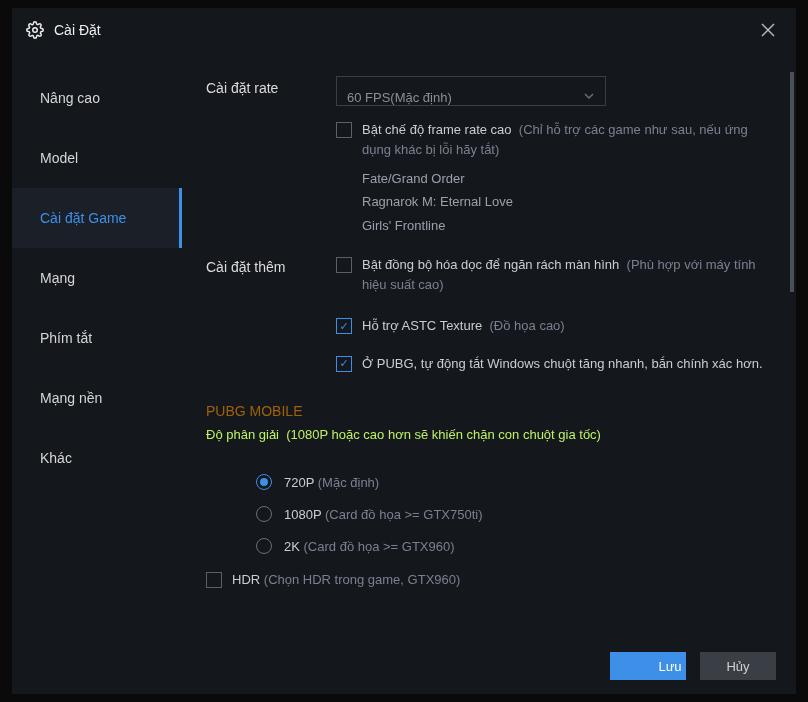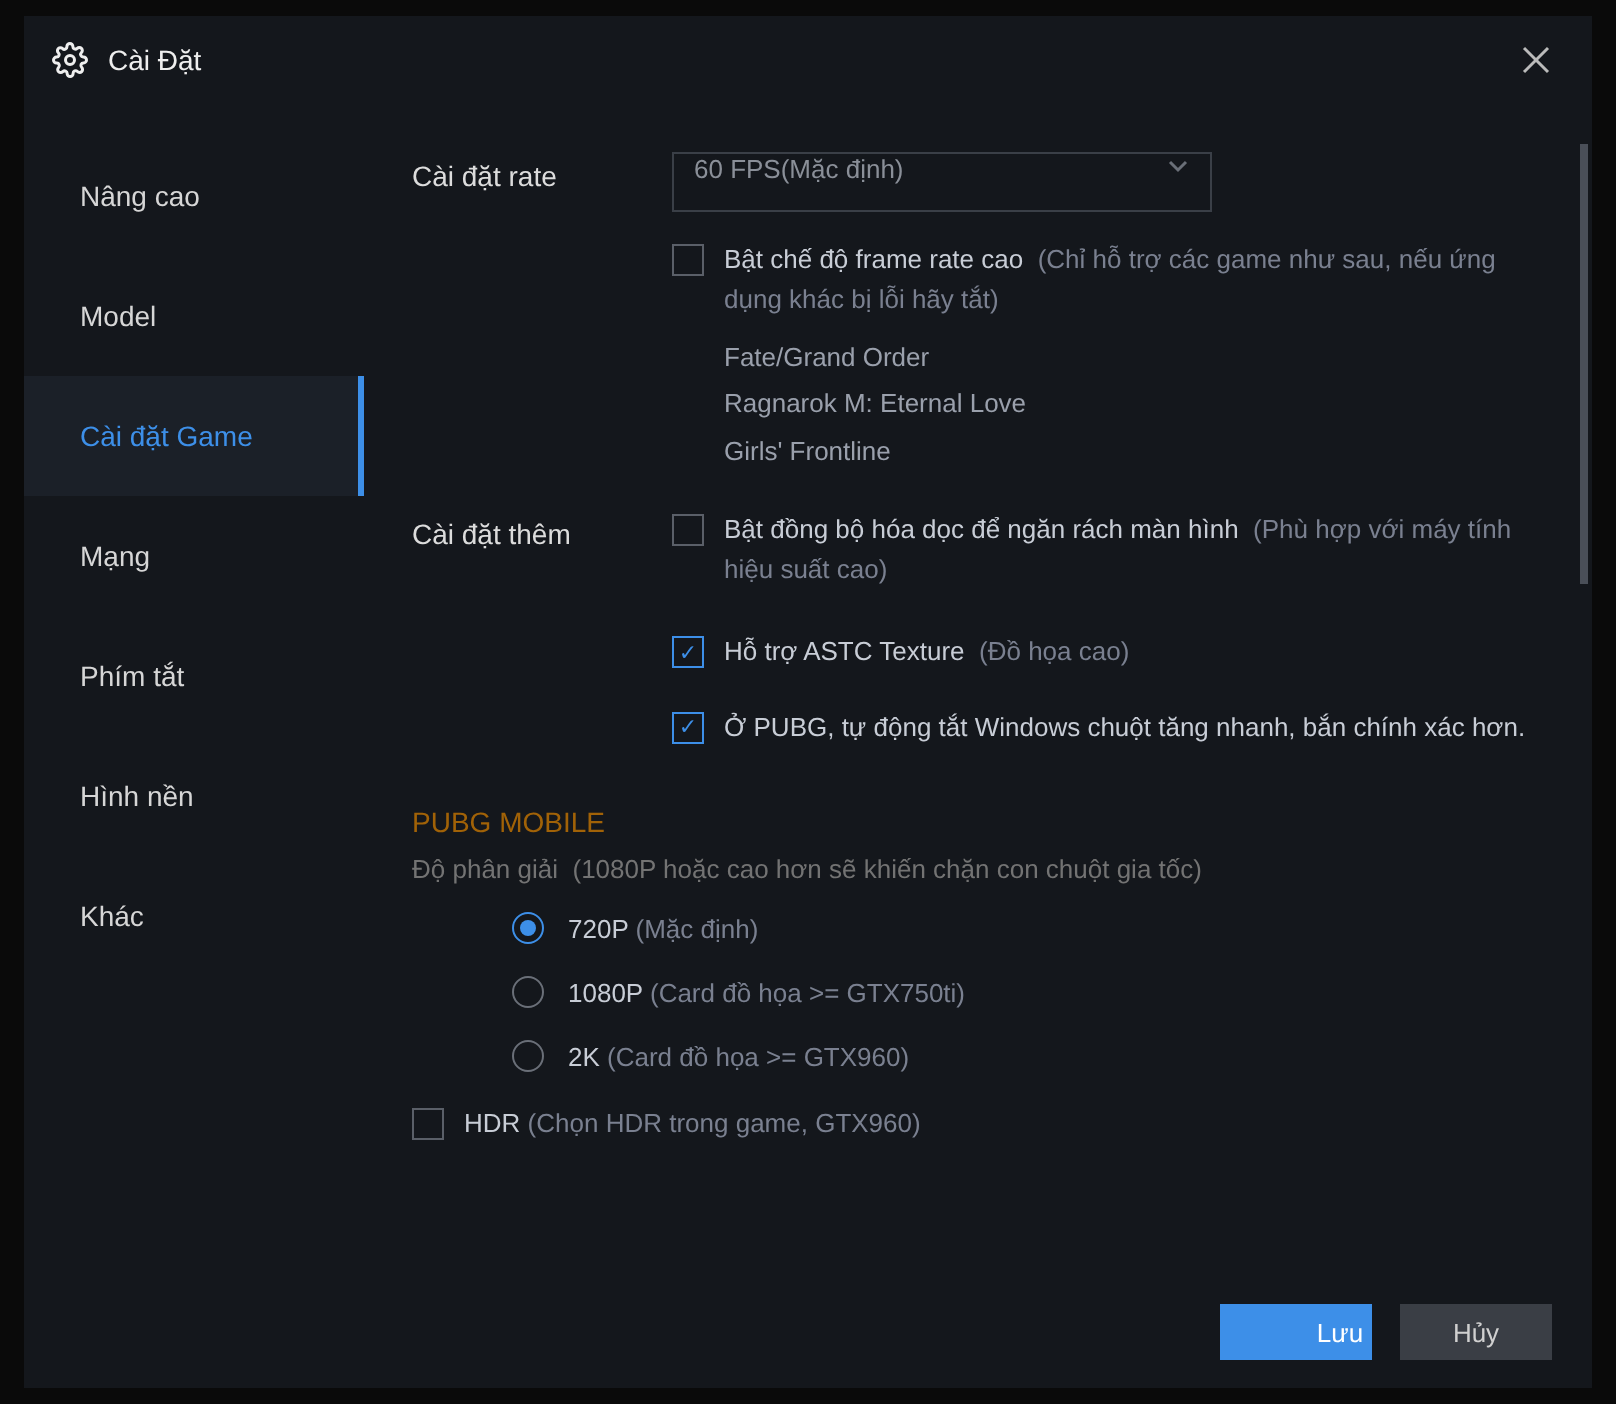--- a/index.html
+++ b/index.html
@@ -106,21 +106,21 @@
   flex: 1;
 }
 .select {
   width: 270px;
   height: 30px;
   border: 1px solid #3a3f47;
   background: transparent;
   color: #8a8f98;
   padding: 0 10px;
   display: flex;
-  align-items: flex-start;
+  align-items: flex-end;
   justify-content: space-between;
   cursor: pointer;
   font-size: 13px;
 }
 .select .chev { color: #6a6f78; }
 .check-line {
   display: flex;
   align-items: flex-start;
   margin-bottom: 8px;
 }
@@ -156,23 +156,23 @@
   font-size: 13px;
   line-height: 1.8;
 }
 .section-h {
   color: #a16207;
   font-size: 14px;
   margin-top: 22px;
   margin-bottom: 8px;
 }
 .sub-label {
-  color: #737373;
-  font-size: 13px;
-  margin-bottom: 14px;
+  color: #bef264;
+  font-size: 13px;
+  margin-bottom: 32px;
 }
 .radio-group {
   margin-left: 50px;
 }
 .radio-line {
   display: flex;
   align-items: center;
   margin-bottom: 16px;
   cursor: pointer;
 }
@@ -264,21 +264,21 @@
       <div class="sidebar-item active">
           <span>Cài đặt Game</span>
         </div>
       <div class="sidebar-item">
           <span>Mạng</span>
         </div>
       <div class="sidebar-item">
           <span>Phím tắt</span>
         </div>
       <div class="sidebar-item">
-          <span>Hình nền</span>
+          <span>Mạng nền</span>
         </div>
       <div class="sidebar-item">
           <span>Khác</span>
         </div>
     </div>
 
     <div class="content">
       <div class="scroll-indicator"></div>
 
       <div class="row">

